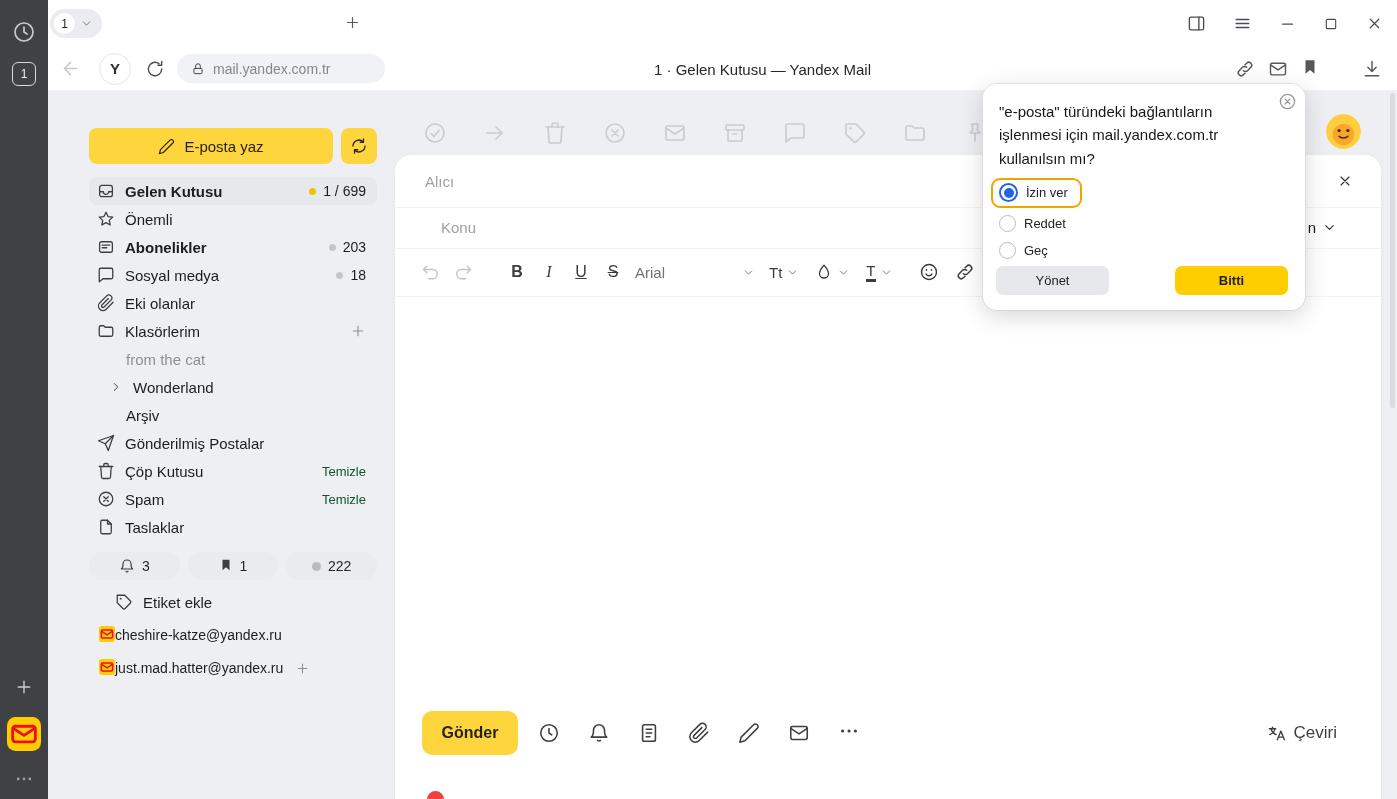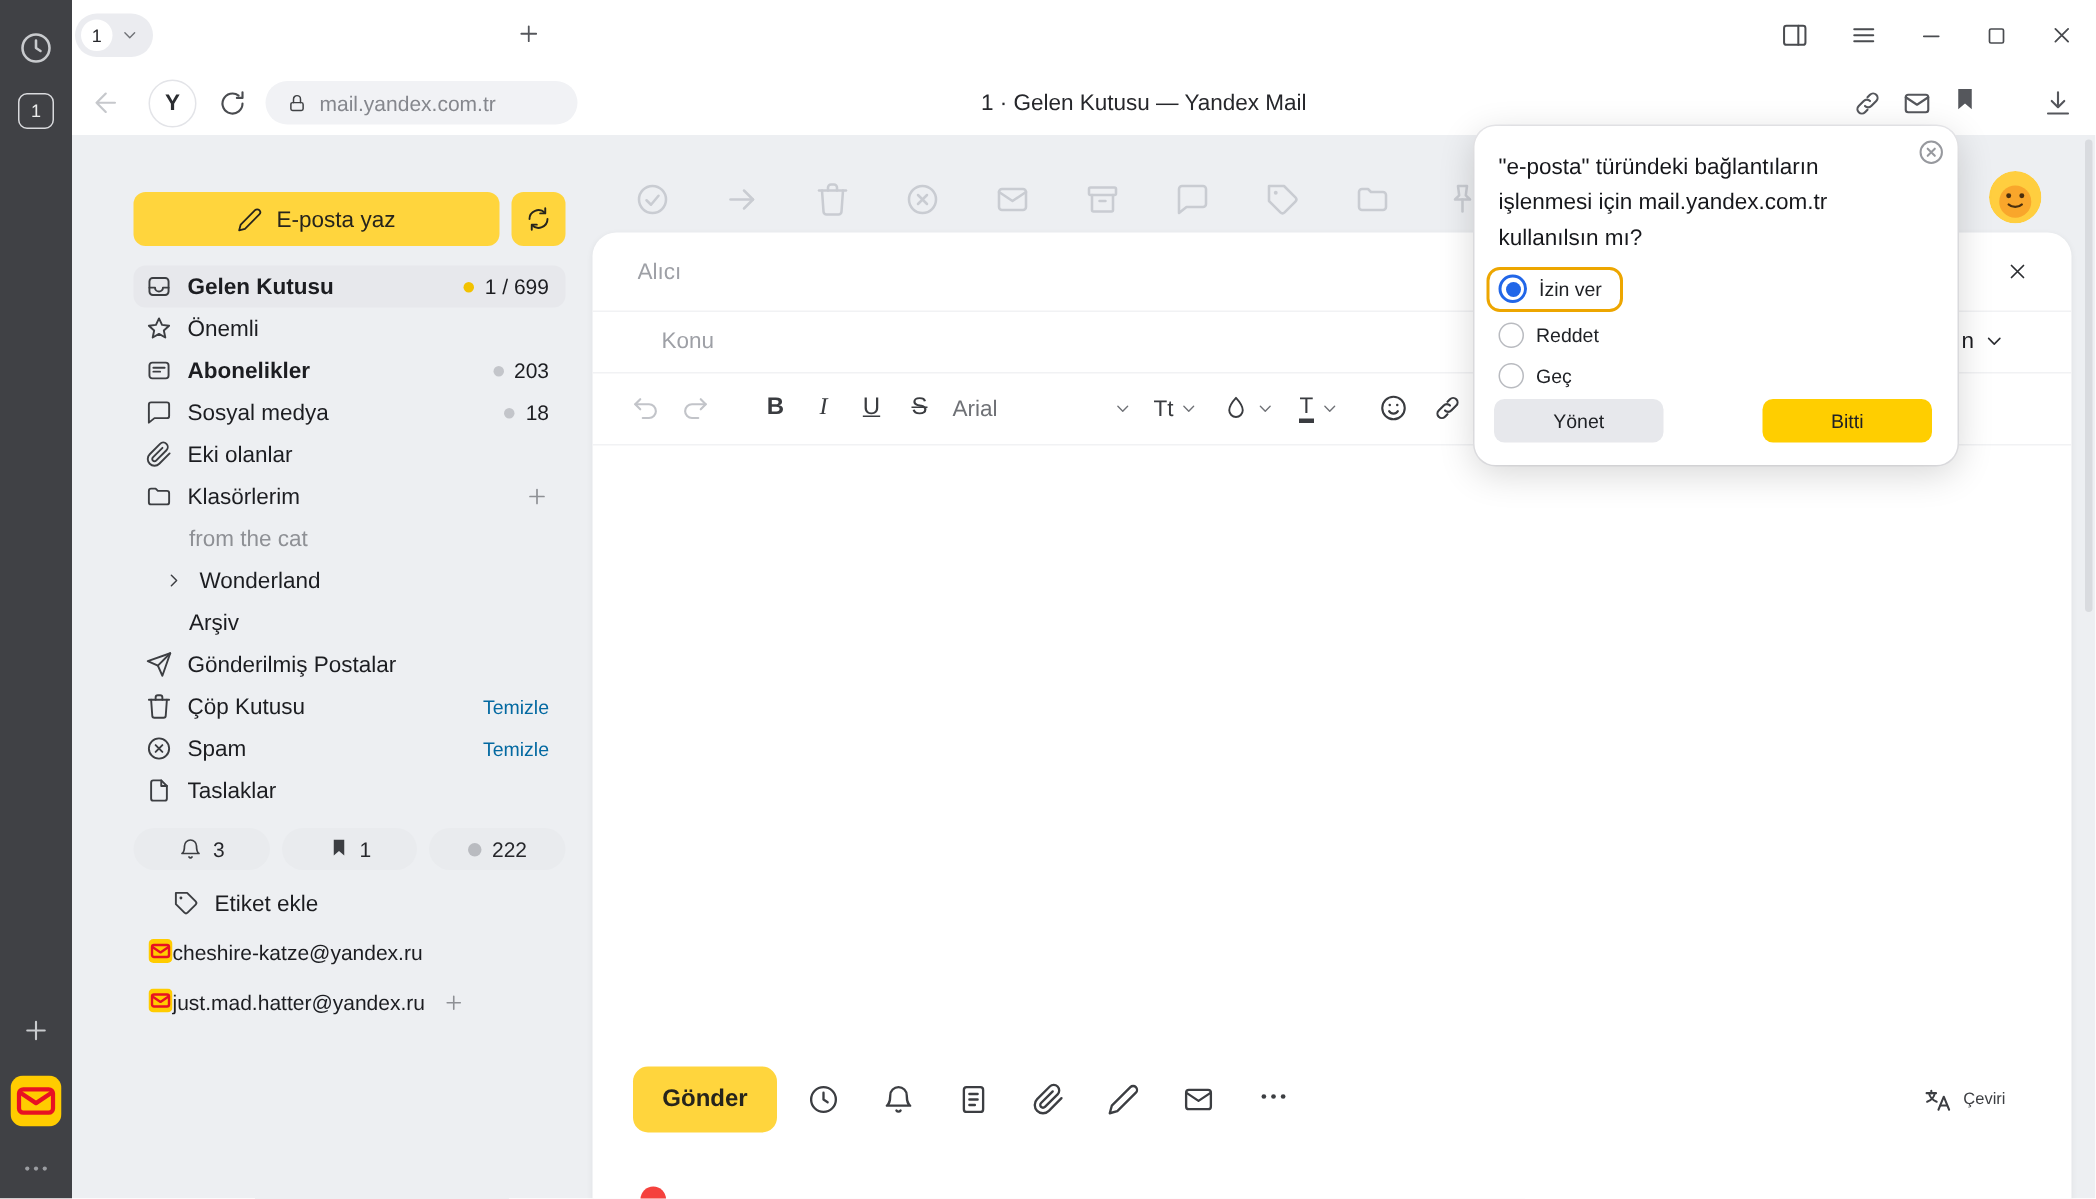--- a/index.html
+++ b/index.html
@@ -64,21 +64,21 @@
   .f-row.selected{background:#e7e8ec;}
   .f-ic{width:18px;height:18px;margin-right:10px;color:#3c3e42;flex-shrink:0;}
   .f-label{white-space:nowrap;}
   .f-label.b{font-weight:700;}
   .f-label.sb{font-weight:600;}
   .f-label.muted{color:#8e9095;}
   .f-count{margin-left:auto;display:flex;align-items:center;gap:7px;font-size:14px;color:#1c1d21;}
   .dot{width:7px;height:7px;border-radius:50%;display:inline-block;}
   .dot.y{background:#f2c200;}
   .dot.g{background:#c3c5ca;}
-  .f-action{margin-left:auto;font-size:13px;color:#0369a1;}
+  .f-action{margin-left:auto;font-size:13px;color:#14532d;}
   .f-plus{margin-left:auto;color:#8e9095;}
   .f-row.indent{padding-left:37px;}
   .f-row.indent-c{padding-left:8px;}
   .f-row.indent-c .chev{margin-left:12px;margin-right:10px;color:#3c3e42;}
   .pills{display:flex;gap:8px;margin-top:11px;}
   .pill{flex:1;height:28px;border-radius:14px;background:#e9ebee;display:flex;align-items:center;
        justify-content:center;gap:7px;font-size:14px;color:#26272b;}
   .pill .p-ic{color:#3c3e42;}
   .pill .gdot{width:9px;height:9px;border-radius:50%;background:#b9bbc0;}
   .add-label{margin-top:8px;height:28px;display:flex;align-items:center;gap:10px;padding-left:26px;font-size:15px;}
@@ -118,21 +118,21 @@
   .sel-chev{color:#6f7176;}
   .size-sel{margin-left:14px;display:flex;align-items:center;gap:4px;font-size:15px;color:#3a3c40;}
   .mini-sel{margin-left:16px;display:flex;align-items:center;gap:4px;color:#3a3c40;}
   .tcolor{font-size:15px;font-weight:500;border-bottom:3px solid #3a3c40;line-height:15px;padding-bottom:1px;}
   .fmt .emoji{margin-left:26px;color:#3a3c40;}
   .fmt .linkb{margin-left:16px;color:#3a3c40;}
   .footer{position:absolute;left:0;right:0;top:556px;height:44px;display:flex;align-items:center;padding:0 27px;}
   .send-btn{width:96px;height:44px;background:#ffd53d;border-radius:10px;display:flex;align-items:center;
        justify-content:center;font-size:16px;font-weight:700;color:#26241c;}
   .foot-ics{display:flex;gap:28px;margin-left:20px;color:#3c3e42;align-items:center;}
-  .translate{margin-left:auto;margin-right:17px;display:flex;align-items:center;gap:8px;font-size:11px;color:#3c3e42;}
+  .translate{margin-left:auto;margin-right:17px;display:flex;align-items:center;gap:8px;font-size:17px;color:#3c3e42;}
 
   .red-peek{position:absolute;left:379px;top:701px;width:17px;height:17px;border-radius:50%;background:#f5413d;z-index:6;}
   .scroll-thumb{position:absolute;right:2px;top:93px;width:5px;height:315px;background:#d9dbdf;border-radius:3px;z-index:40;}
 
   
   .popup{position:absolute;left:983px;top:84px;width:322px;height:226px;background:#fff;border-radius:14px;
        box-shadow:0 6px 24px rgba(0,0,0,.16),0 0 0 1px #ececef;z-index:60;}
   .pp-close{position:absolute;top:8px;right:8px;color:#97999e;}
   .pp-msg{padding:16px 0 0 16px;width:240px;font-size:15px;line-height:1.55;color:#17181c;}
   .pp-opts{padding:8px 0 0 16px;}
@@ -140,21 +140,21 @@
   .opt-hl{display:flex;align-items:center;gap:8px;height:24px;font-size:13px;color:#202226;
        border:2px solid #eda600;border-radius:9px;padding:1px 12px 1px 6px;margin-left:-8px;
        width:max-content;margin-bottom:2px;}
   .radio{width:15px;height:15px;border-radius:50%;border:1.5px solid #b9bbc0;position:relative;flex-shrink:0;background:#fff;}
   .radio.sel{border:2px solid #2166e8;}
   .radio.sel::after{content:"";position:absolute;inset:2.5px;border-radius:50%;background:#2166e8;}
   .pp-btns{position:absolute;left:13px;right:17px;bottom:15px;display:flex;justify-content:space-between;}
   .pbtn{width:113px;height:29px;border-radius:7px;display:flex;align-items:center;justify-content:center;
        font-size:13px;color:#202226;}
   .pbtn.manage{background:#e7e8ec;}
-  .pbtn.done{background:#ffce00;font-weight:400;}
+  .pbtn.done{background:#ffce00;font-weight:700;}
 </style>
 </head>
 <body>
 
 <div class="rail">
   <div class="rail-clock">
     <svg class="ic" width="24" height="24" viewBox="0 0 24 24">
         <circle cx="12" cy="12" r="9"></circle>
         <path d="M12 7v5l3 2"></path>
       </svg>

